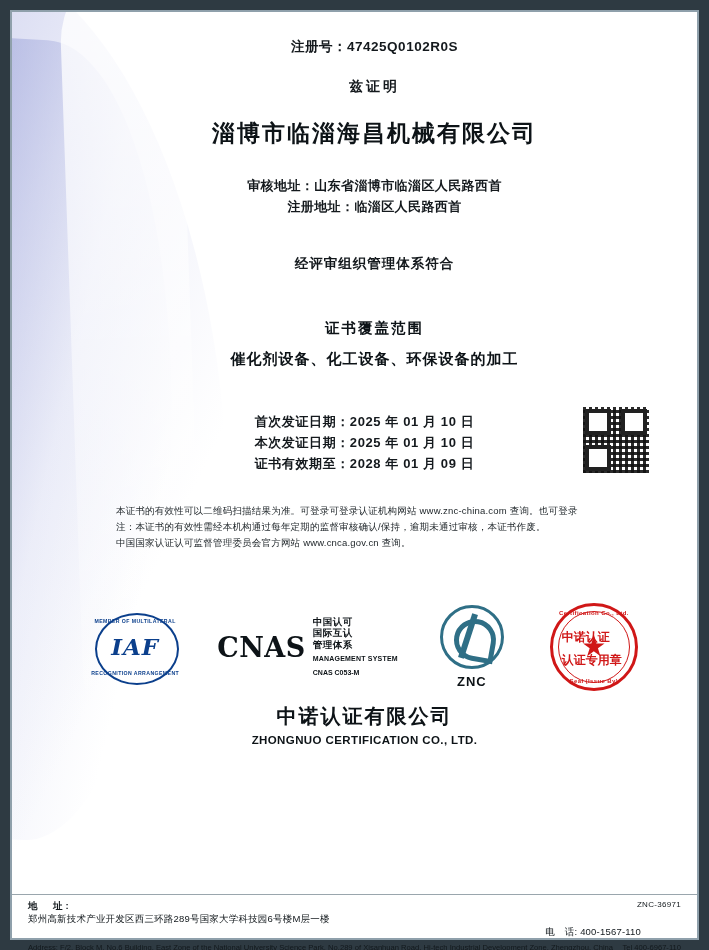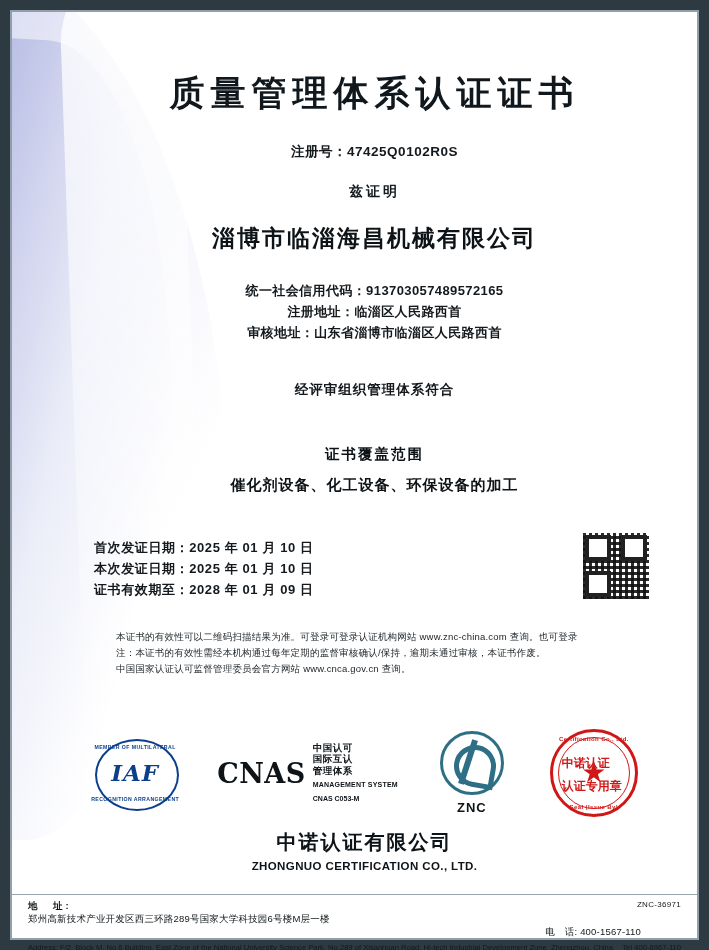--- a/index.html
+++ b/index.html
@@ -176,21 +176,21 @@
   }
 
   
   .dates-row {
     position: relative;
     margin-top: 42px;
     padding-left: 40px;
     height: 78px;
   }
   .dates {
-    text-align: left;
+    text-align: center;
     padding-right: 20px;
   }
   .date-line {
     font-size: 13px;
     font-weight: bold;
     color: #14191d;
     line-height: 21px;
     letter-spacing: 0.6px;
   }
   .qr {
@@ -467,34 +467,32 @@
   <div class="frame-outer"></div>
   <div class="frame-inner"></div>
 
   <div class="paper">
     <div class="swoosh"></div>
     <div class="swoosh2"></div>
     <div class="swoosh3"></div>
 
     <div class="content">
 
-      <div class="title">质量管理体系认证证书</div>
 
       <div class="reg-no">
         <span>注册号：</span><span>47425Q0102R0S</span>
       </div>
 
       <div class="hereby">兹证明</div>
 
       <div class="company">淄博市临淄海昌机械有限公司</div>
 
       <div class="info-block">
-        <div class="info-line">统一社会信用代码：913703057489572165</div>
+        <div class="info-line">审核地址：山东省淄博市临淄区人民路西首</div>
         <div class="info-line">注册地址：临淄区人民路西首</div>
-        <div class="info-line">审核地址：山东省淄博市临淄区人民路西首</div>
       </div>
 
       <div class="standard-block">
         <div class="standard-line1">经评审组织管理体系符合</div>
       </div>
 
       <div class="scope-block">
         <div class="scope-title">证书覆盖范围</div>
         <div class="scope-text">催化剂设备、化工设备、环保设备的加工</div>
       </div>

